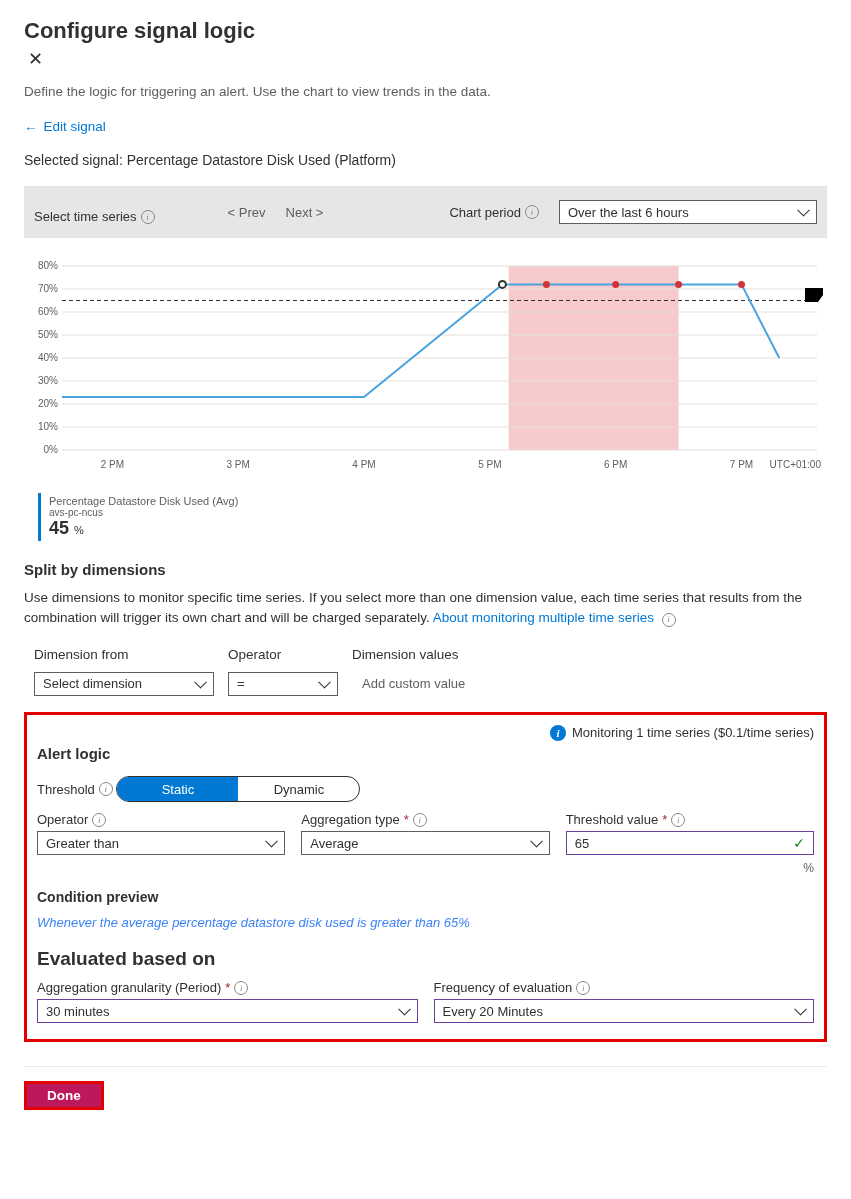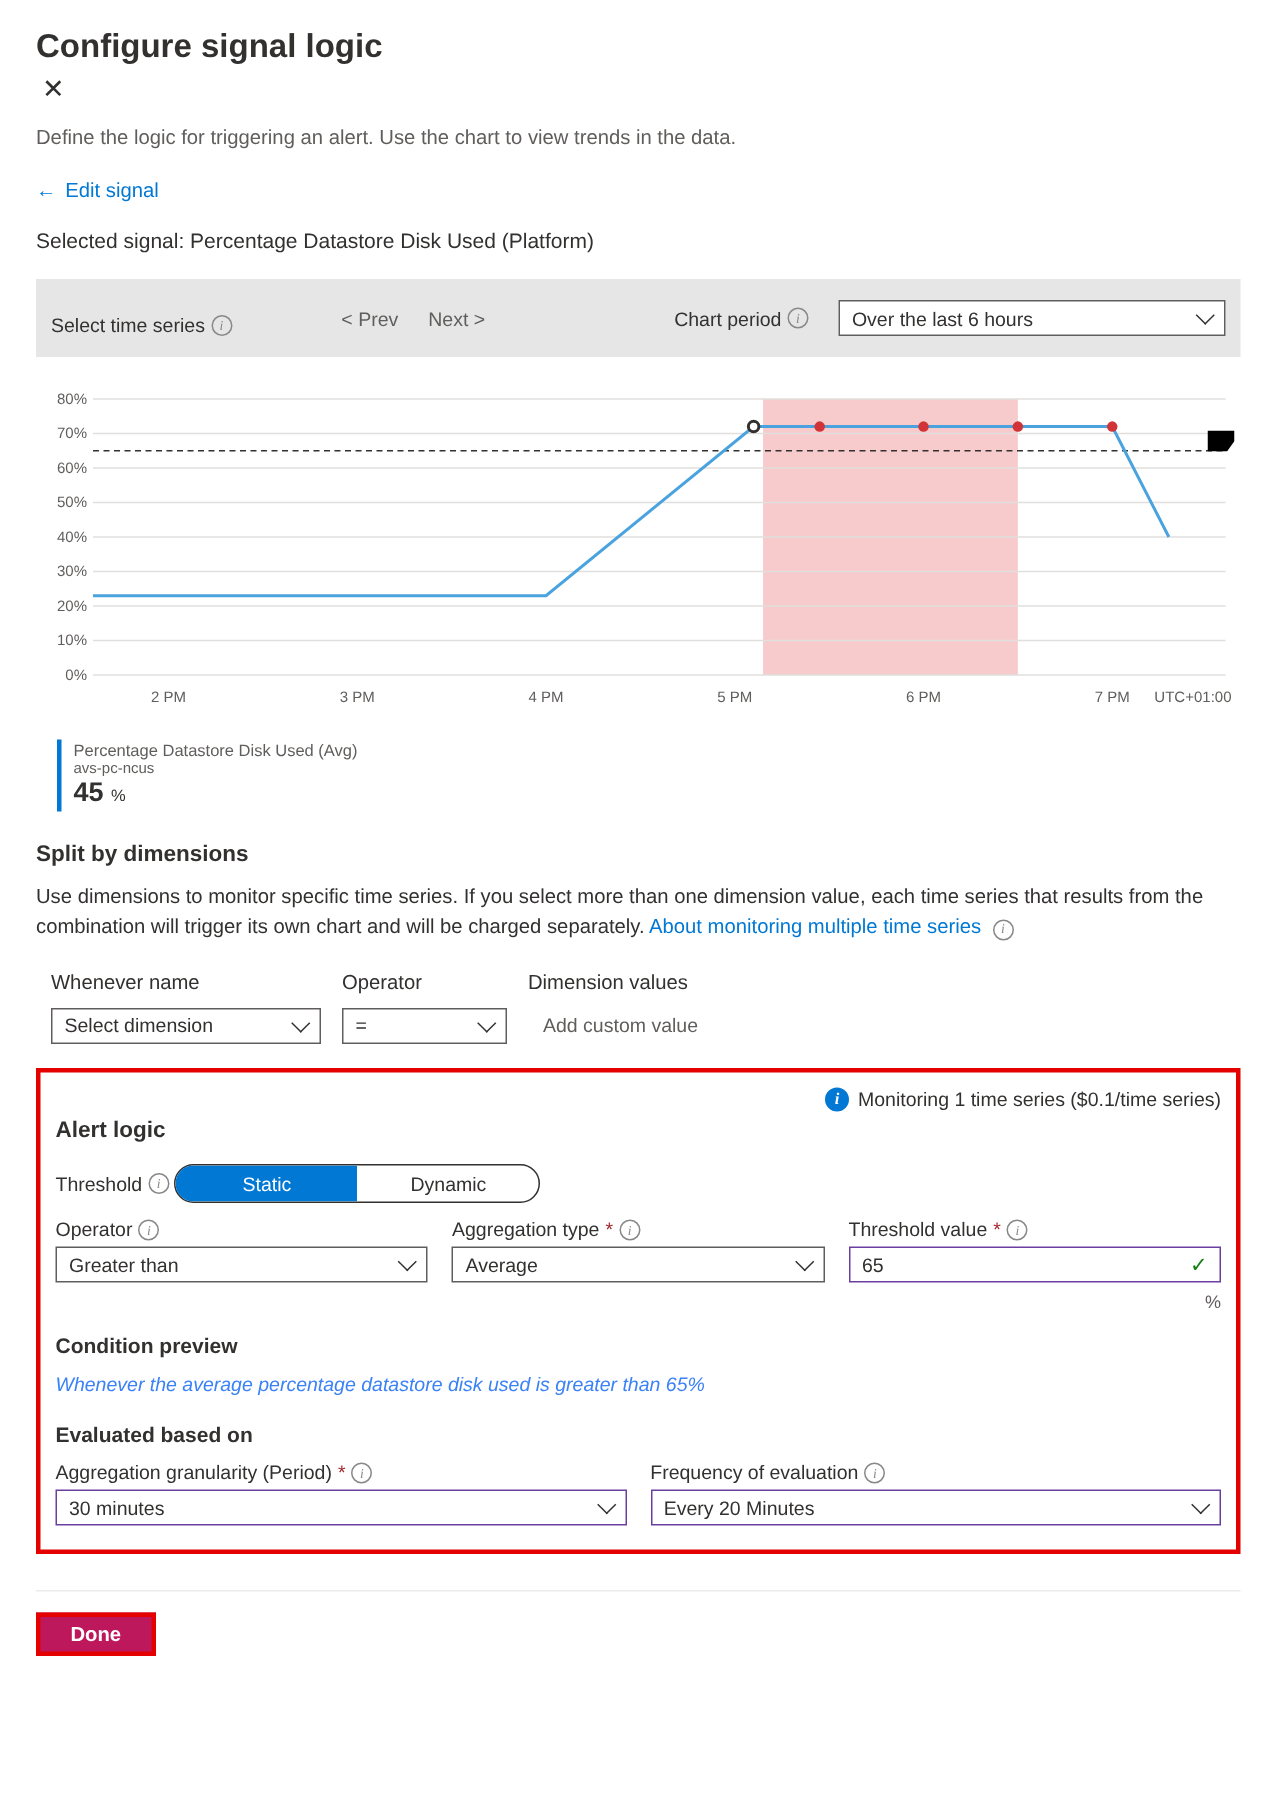--- a/index.html
+++ b/index.html
@@ -139,21 +139,21 @@
     <div class="legend-sub">avs-pc-ncus</div>
     <div class="legend-val"><span>45</span> <span class="pct">%</span></div>
   </div>
 
   <h3 class="section">Split by dimensions</h3>
   <p class="dim-desc">
     <span>Use dimensions to monitor specific time series. If you select more than one dimension value, each time series that results from the combination will trigger its own chart and will be charged separately. </span>
     <a href="#">About monitoring multiple time series</a>&nbsp;&nbsp;<span class="info-icon">i</span>
   </p>
   <div class="dim-header">
-    <div class="c1">Whenever name</div>
+    <div class="c1">Dimension from</div>
     <div class="c2">Operator</div>
     <div class="c3">Dimension values</div>
   </div>
   <div class="dim-row">
     <div class="c1 select-box">
         <span>Select dimension</span>
       </div>
     <div class="c2 select-box">
         <span>=</span>
       </div>
@@ -206,21 +206,21 @@
           <span>65</span>
           <span class="check-icon">✓</span>
         </div>
         <div class="unit">%</div>
       </div>
     </div>
 
     <h3 class="section" style="font-size:14px;font-weight:600;margin-top:14px">Condition preview</h3>
     <p class="preview-text">Whenever the average percentage datastore disk used is greater than 65%</p>
 
-    <h3 class="section" style="font-size:14px;font-weight:600;margin-top:18px">Evaluated based on</h3>
+    <h3 class="section" style="font-size:19px;font-weight:600;margin-top:18px">Evaluated based on</h3>
     <div class="field-row">
       <div class="field-col">
         <div class="field-label">
             <span>Aggregation granularity (Period)</span> 
             <span class="req">*</span> 
             <span class="info-icon">i</span>
           </div>
         <div class="select-box validated">
             <span>30 minutes</span>
           </div>

